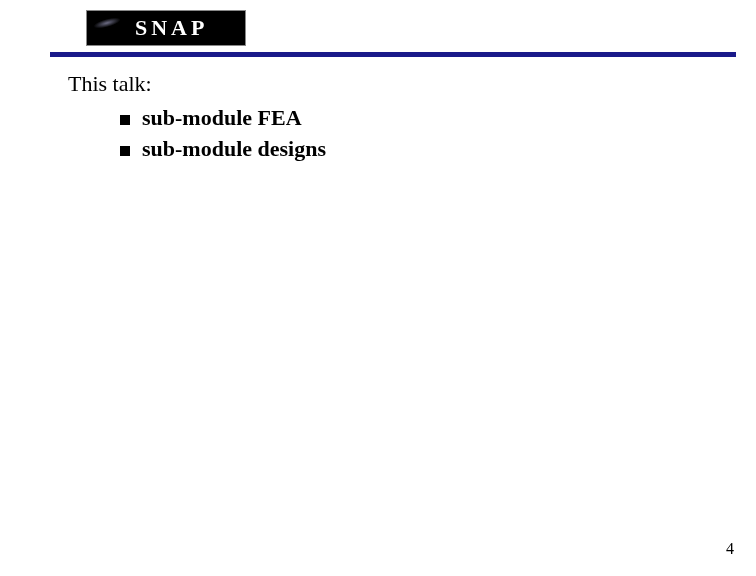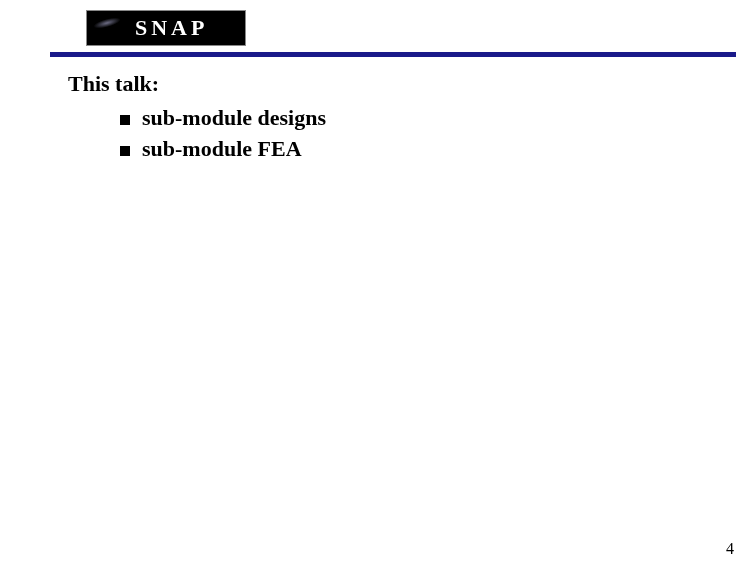--- a/index.html
+++ b/index.html
@@ -74,21 +74,21 @@
       margin-right: 20px;
       height: 5px;
       background: #1a1a8a;
     }
     .content {
       padding-top: 14px;
       padding-left: 68px;
     }
     .intro {
       font-size: 22px;
-      font-weight: bold;
+      font-weight: normal;
       color: #000;
       margin-bottom: 6px;
     }
     .bullets {
       list-style: none;
       padding-left: 52px;
     }
     .bullets li {
       font-size: 22px;
       font-weight: bold;
@@ -128,22 +128,22 @@
   </div>
 </div>
 
 <div class="hr-line"></div>
 
 <div class="content">
   <div class="intro">This talk:</div>
   <ul class="bullets">
     <li>
       <span class="bullet-marker"></span>
-      <span>sub-module designs</span>
+      <span>sub-module FEA</span>
     </li>
     <li>
       <span class="bullet-marker"></span>
-      <span>sub-module FEA</span>
+      <span>sub-module designs</span>
     </li>
   </ul>
 </div>
 
 <div class="page-number">4</div>
 
 </body></html>

